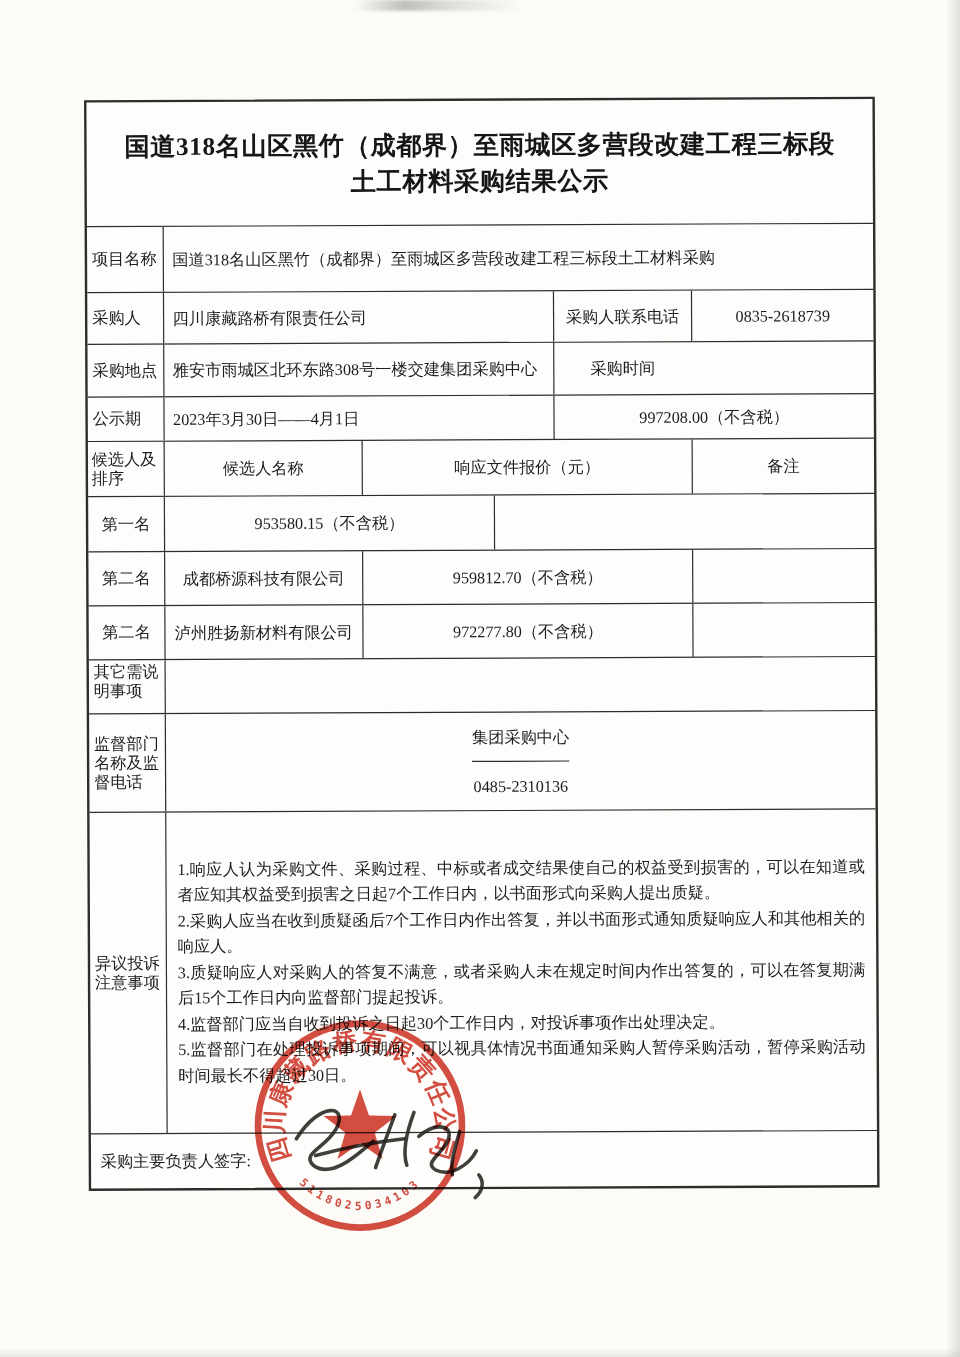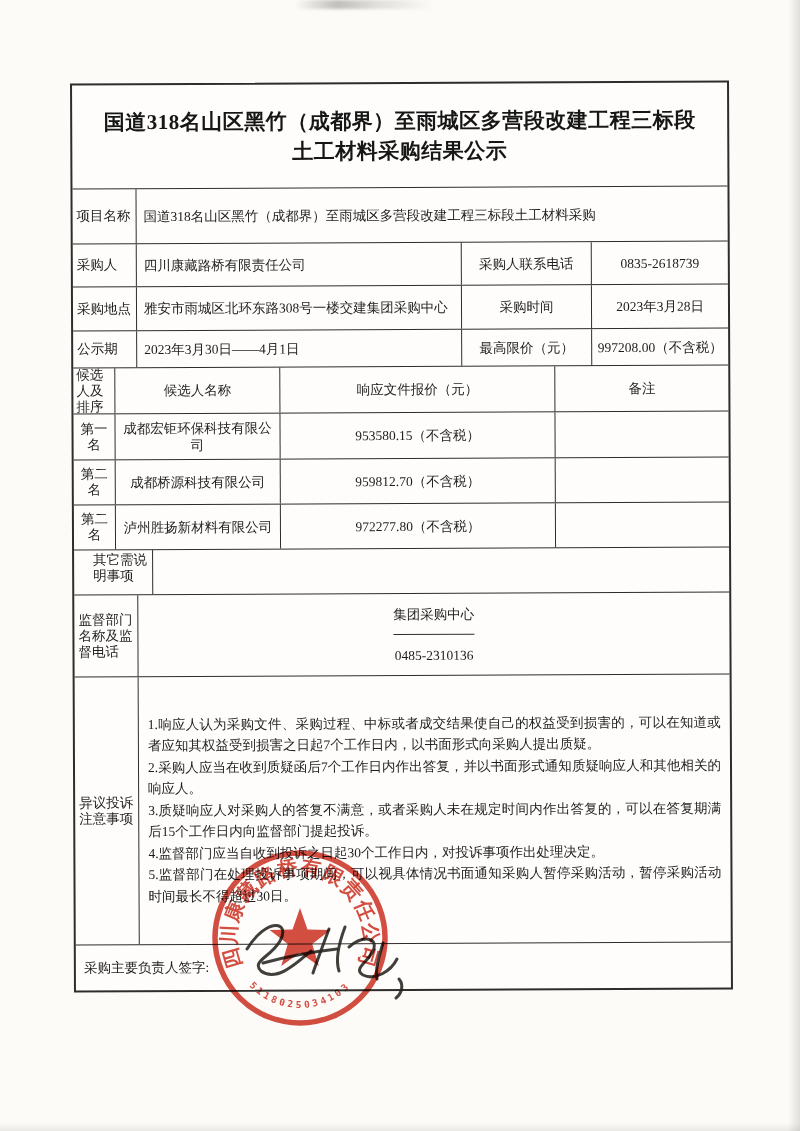--- a/index.html
+++ b/index.html
@@ -31,35 +31,35 @@
   .row { display:flex; border-top:1.6px solid #2e2d2b; }
   .row:first-child { border-top:none; }
   .c { border-left:1.6px solid #2e2d2b; display:flex; align-items:center; overflow:hidden; }
   .c:first-child { border-left:none; }
 
   .title-row { height:103px; display:flex; align-items:center; justify-content:center; }
   .doc-title { width:100%; padding:0 22px; text-align:center; font-weight:bold;
     font-size:21px; line-height:30px; letter-spacing:.5px; color:#161616; }
 
   .lbl { width:63px; padding:2px 4px; line-height:16px; word-break:break-all; }
-  .lbl.top { align-items:flex-start;margin-left:15px; }
+  .lbl.top { align-items:flex-start; }
 
   .r-project { height:55px; }
   .r-buyer   { height:43px; }
   .r-loc     { height:44px; }
   .r-period  { height:37px; }
   .val-wide  { flex:1; padding:2px 7px; }
   .val-main  { width:325px; padding:2px 7px; line-height:17px; }
-  .lbl2      { width:130px; justify-content:center; text-align:center; padding:2px 4px; }
+  .lbl2      { width:115px; justify-content:center; text-align:center; padding:2px 4px; }
   .val2      { flex:1; justify-content:center; text-align:left; padding:2px 4px; }
 
   .r-chead { height:46px; }
   .r-cand  { height:46px; }
   .r-cand2 { height:45px; }
-  .rank  { width:41px; justify-content:center; text-align:center; padding:2px 3px; line-height:16px; word-break:break-all; }
+  .rank  { width:63px; justify-content:center; text-align:center; padding:2px 3px; line-height:16px; word-break:break-all; }
   .cname { width:165px; justify-content:center; text-align:center; padding:2px 4px; }
   .cprice{ width:275px; justify-content:center; text-align:center; padding:2px 4px; }
   .cnote { flex:1; justify-content:center; text-align:center; padding:2px 4px; }
 
   .r-other { height:45px; }
   .r-superv{ height:82px; }
   .superv-split { flex:1; display:flex; flex-direction:column; }
   .superv-split > div { flex:1; display:flex; align-items:center; justify-content:center; text-align:right; }
   .superv-split > div:first-child { border-bottom:1.6px solid #2e2d2b; }
 
@@ -103,40 +103,37 @@
     <div class="c lbl">采购人</div>
     <div class="c val-main">四川康藏路桥有限责任公司</div>
     <div class="c lbl2">采购人联系电话</div>
     <div class="c val2">0835-2618739</div>
   </div>
 
   <div class="row r-loc">
     <div class="c lbl">采购地点</div>
     <div class="c val-main">雅安市雨城区北环东路308号一楼交建集团采购中心</div>
     <div class="c lbl2">采购时间</div>
-    <div class="c val2">2023年3月28日</div>
   </div>
 
   <div class="row r-period">
     <div class="c lbl">公示期</div>
     <div class="c val-main">2023年3月30日——4月1日</div>
-    <div class="c lbl2">最高限价（元）</div>
     <div class="c val2">997208.00（不含税）</div>
   </div>
 
   <div class="row r-chead">
     <div class="c rank" style="justify-content:flex-start;text-align:left;">候选人及排序</div>
     <div class="c cname">候选人名称</div>
     <div class="c cprice">响应文件报价（元）</div>
     <div class="c cnote">备注</div>
   </div>
 
   <div class="row r-cand">
     <div class="c rank">第一名</div>
-    <div class="c cname">成都宏钜环保科技有限公司</div>
     <div class="c cprice">953580.15（不含税）</div>
     <div class="c cnote"></div>
   </div>
 
   <div class="row r-cand2">
     <div class="c rank">第二名</div>
     <div class="c cname">成都桥源科技有限公司</div>
     <div class="c cprice">959812.70（不含税）</div>
     <div class="c cnote"></div>
   </div>

